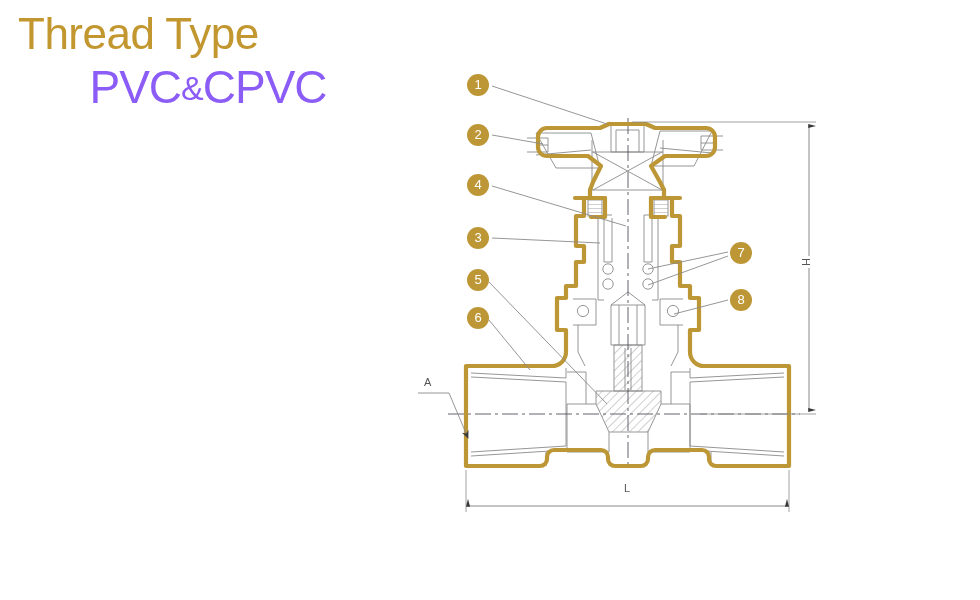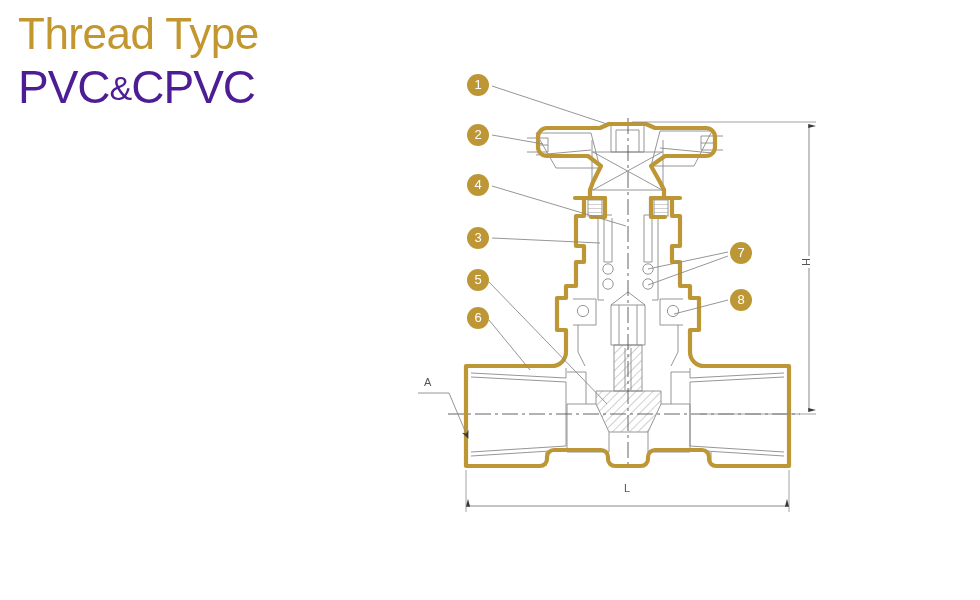--- a/index.html
+++ b/index.html
@@ -35,22 +35,23 @@
     line-height: 52px;
     letter-spacing: -0.5px;
     color: #c3972f;
     white-space: nowrap;
   }
   .title-line2 {
     font-family: "Liberation Sans", sans-serif;
     font-size: 46px;
     line-height: 54px;
     letter-spacing: -1px;
-    color: #4c1d95;
+    color: #8b5cf6;
     white-space: nowrap;
+    text-align: center;
   }
   .amp {
     font-size: 34px;
     vertical-align: 3px;
   }
 
   
   #drawing {
     position: absolute;
     left: 0;

